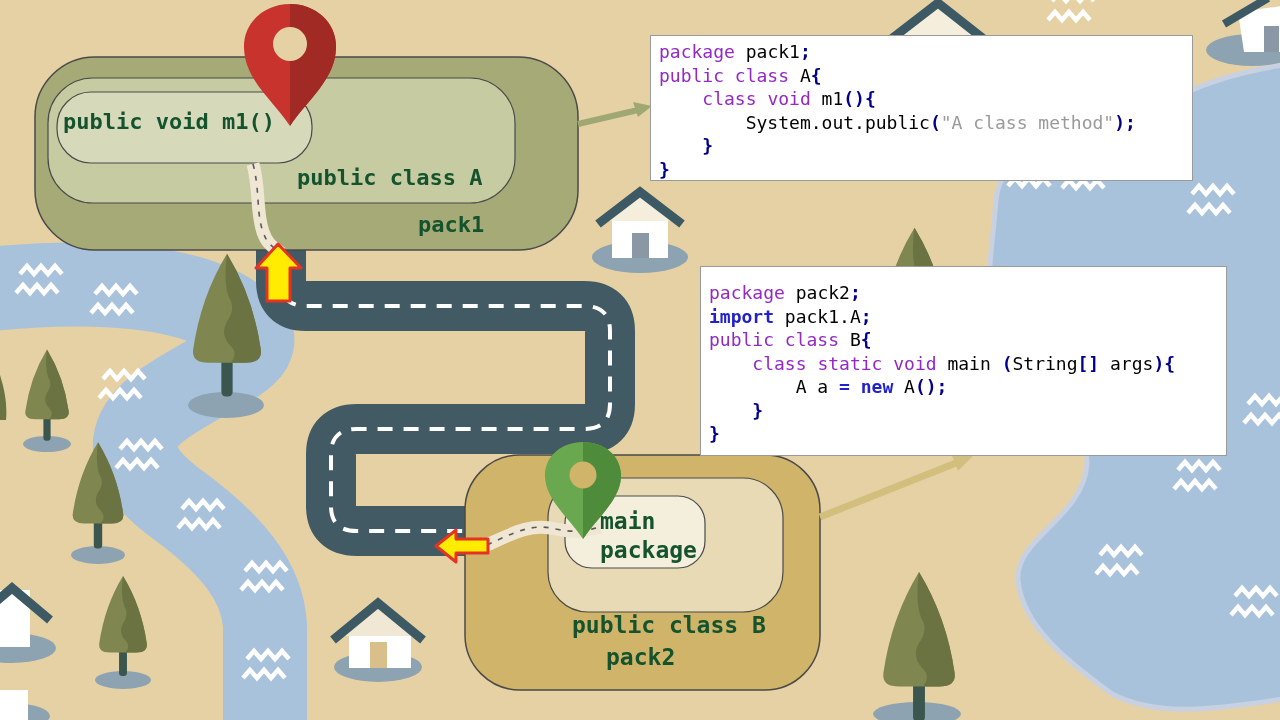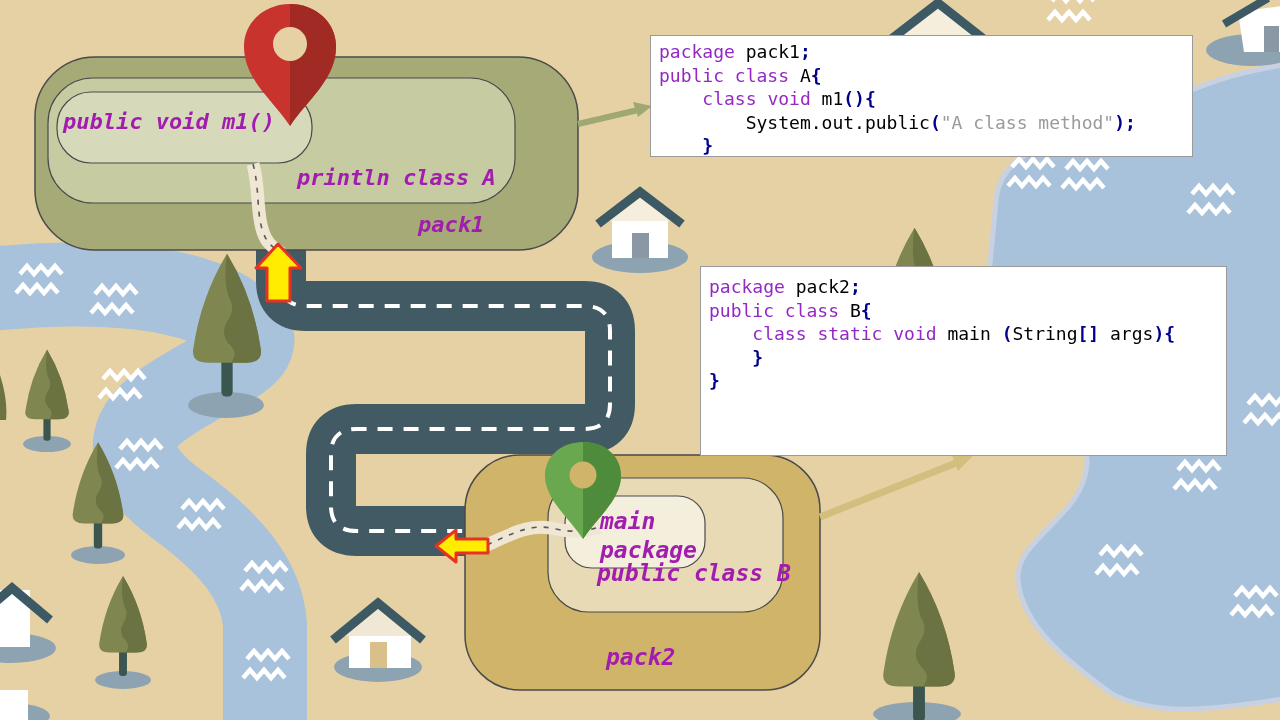--- a/index.html
+++ b/index.html
@@ -1,19 +1,19 @@
 <!DOCTYPE html>
 <html><head>
 <meta charset="utf-8">
 <style>
   html,body{margin:0;padding:0;background:#e6d1a4;}
   .stage{position:relative;width:1280px;height:720px;overflow:hidden;background:#e6d1a4;
          font-family:"DejaVu Sans Mono", monospace;}
   .stage svg.scene{position:absolute;left:0;top:0;}
-  .map-label{position:absolute;font-weight:bold;color:#a21caf;white-space:pre;font-style:italic;}
+  .map-label{position:absolute;font-weight:bold;color:#14532d;white-space:pre;}
   .f22{font-size:22px;line-height:24px;}
   .f23{font-size:23px;line-height:26px;}
   .code-box{position:absolute;background:#ffffff;border:1px solid #9a9a9a;box-sizing:border-box;
             font-size:18px;overflow:hidden;}
   .code-lines{padding:4px 0 0 8px;}
   .cl{white-space:pre;line-height:23.5px;height:23.5px;color:#000;}
   .cl .k{color:#9428c4;}
   .cl .b{color:#2222cc;font-weight:bold;}
   .cl .p{color:#00008b;font-weight:bold;}
   .cl .s{color:#9a9a9a;}
@@ -157,40 +157,42 @@
       <circle cx="290" cy="44" r="17" fill="#e6d1a4"></circle>
     </g>
     <g>
       <path d="M583,539 C569,518 546,500 545,477 C544,457 561,442 583,442 C605,442 622,457 621,477 C620,500 597,518 583,539 Z" fill="#69a84e"></path>
       <path d="M583,539 C569,518 546,500 545,477 C544,457 561,442 583,442 C605,442 622,457 621,477 C620,500 597,518 583,539 Z" fill="#4e8c3c" clip-path="url(#cpGreen)"></path>
       <circle cx="583" cy="475" r="13.5" fill="#cfb469"></circle>
     </g>
   </svg>
 
   <div class="map-label f22" style="left:63px;top:110px;">public void m1()</div>
-  <div class="map-label f22" style="left:297px;top:166px;">println class A</div>
+  <div class="map-label f22" style="left:297px;top:166px;">public class A</div>
   <div class="map-label f22" style="left:418px;top:213px;">pack1</div>
   <div class="map-label f23" style="left:600px;top:508px;">main</div>
   <div class="map-label f23" style="left:600px;top:537px;">package</div>
-  <div class="map-label f23" style="left:572px;top:560px;margin-left:25px;">public class B</div>
+  <div class="map-label f23" style="left:572px;top:612px;">public class B</div>
   <div class="map-label f23" style="left:606px;top:644px;">pack2</div>
 
-  <div class="code-box" style="left:650px;top:35px;width:543px;height:122px;">
+  <div class="code-box" style="left:650px;top:35px;width:543px;height:146px;">
     <div class="code-lines">
         <div class="cl"><span class="k">package </span><span class="d">pack1</span><span class="p">;</span></div>
         <div class="cl"><span class="k">public class </span><span class="d">A</span><span class="p">{</span></div>
         <div class="cl"><span class="d">    </span><span class="k">class void </span><span class="d">m1</span><span class="p">(){</span></div>
         <div class="cl"><span class="d">        System.out.public</span><span class="p">(</span><span class="s">"A class method"</span><span class="p">);</span></div>
         <div class="cl"><span class="d">    </span><span class="p">}</span></div>
         <div class="cl"><span class="p">}</span></div>
       </div>
   </div>
   <div class="code-box" style="left:700px;top:266px;width:527px;height:190px;">
-    <div class="code-lines" style="padding-top:8px;">
+    <div class="code-lines" style="padding-top:14px;">
         <div class="cl"><span class="k">package </span><span class="d">pack2</span><span class="p">;</span></div>
+        <div class="cl"><span class="b">import </span><span class="d">pack1.A</span><span class="p">;</span></div>
         <div class="cl"><span class="k">public class </span><span class="d">B</span><span class="p">{</span></div>
         <div class="cl"><span class="d">    </span><span class="k">class static void </span><span class="d">main </span><span class="p">(</span><span class="d">String</span><span class="p">[]</span><span class="d"> args</span><span class="p">){</span></div>
+        <div class="cl"><span class="d">        A a </span><span class="b">= new </span><span class="d">A</span><span class="p">();</span></div>
         <div class="cl"><span class="d">    </span><span class="p">}</span></div>
         <div class="cl"><span class="p">}</span></div>
       </div>
   </div>
 
 </div>
 
 </body></html>

